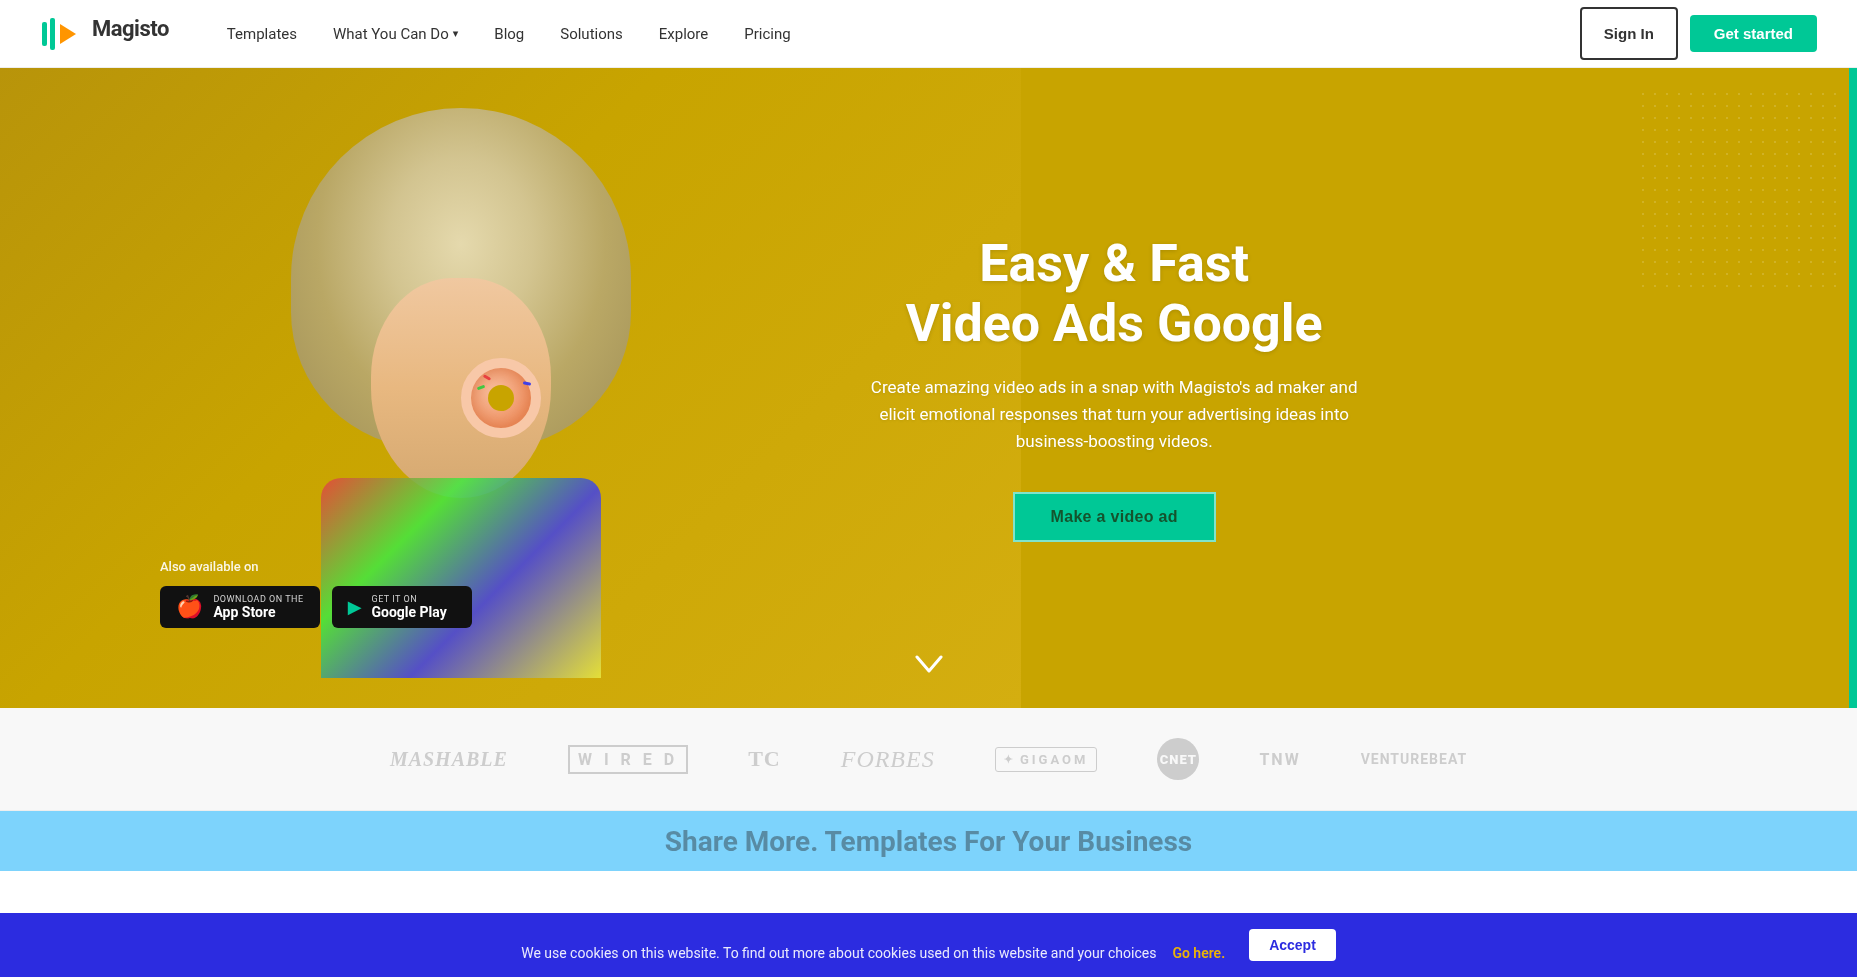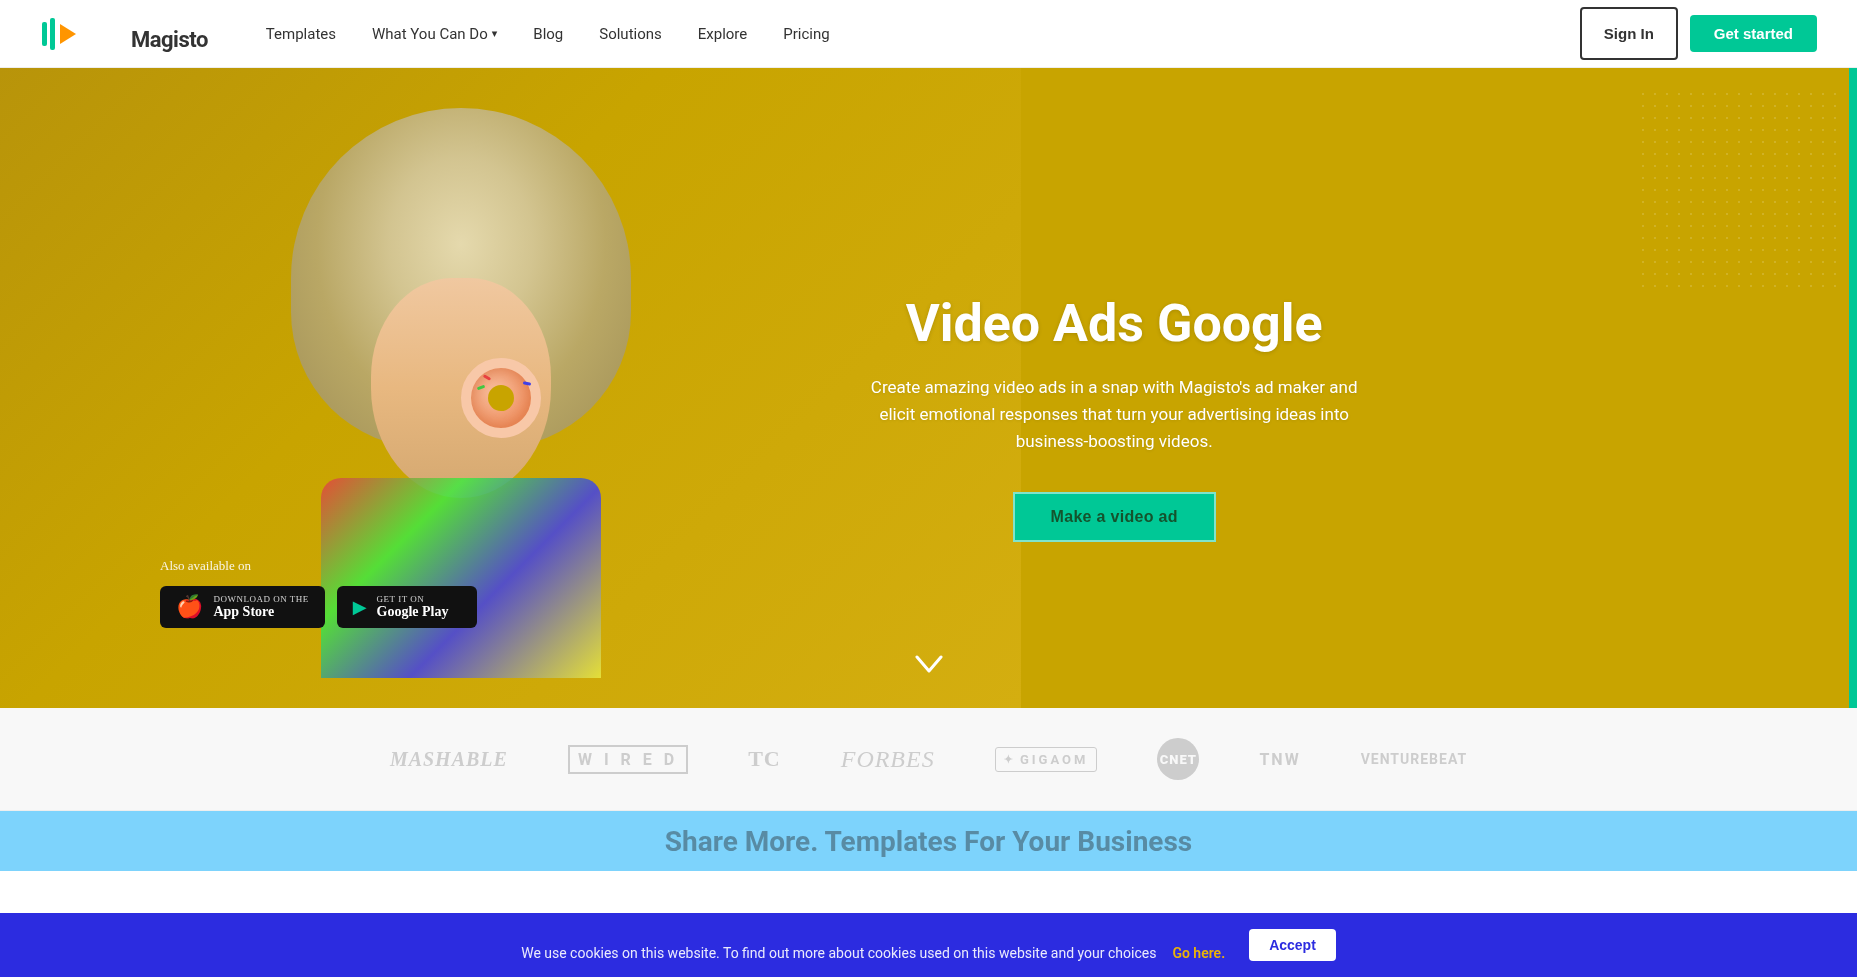--- a/index.html
+++ b/index.html
@@ -11,24 +11,23 @@
       z-index: 100;
       background: #fff;
       display: flex;
       align-items: center;
       padding: 0 40px;
       height: 68px;
       border-bottom: 1px solid #eee;
     }
     .logo-area {
       display: flex;
-      align-items: flex-end;
+      align-items: flex-start;
       margin-right: 40px;
       text-decoration: none;
-      gap: 39px;
     }
     .logo-icon {
       display: flex;
       align-items: center;
       margin-right: 8px;
     }
     .logo-icon svg {
       width: 44px;
       height: 36px;
     }
@@ -151,21 +150,20 @@
     
     .store-area {
       position: absolute;
       bottom: 80px;
       left: 160px;
       display: flex;
       flex-direction: column;
       align-items: flex-start;
       gap: 12px;
       z-index: 20;
-      font-family: Liberation Serif, serif;
     }
     .also-available {
       color: rgba(255,255,255,0.9);
       font-size: 13px;
       font-weight: 500;
     }
     .store-badges {
       display: flex;
       gap: 12px;
     }
@@ -407,21 +405,21 @@
 
         <div style="position:absolute; top:8px; left:12px; width:8px; height:3px; background:#e84040; border-radius:2px; transform:rotate(30deg);"></div>
         <div style="position:absolute; top:18px; left:6px; width:8px; height:3px; background:#40c840; border-radius:2px; transform:rotate(-20deg);"></div>
         <div style="position:absolute; top:14px; left:52px; width:8px; height:3px; background:#4040e8; border-radius:2px; transform:rotate(10deg);"></div>
       </div>
     </div>
   </div>
 
   <div class="hero-content">
     <h1 class="hero-title">
-      <br>
+      <span>Easy &amp; Fast</span><br>
       <span>Video Ads Google</span>
     </h1>
     <p class="hero-subtitle">Create amazing video ads in a snap with Magisto's ad maker and elicit emotional responses that turn your advertising ideas into business-boosting videos.</p>
     <button class="btn-cta">Make a video ad</button>
   </div>
 
   <div class="store-area">
     <span class="also-available">Also available on</span>
     <div class="store-badges">
       <div class="store-badge">

